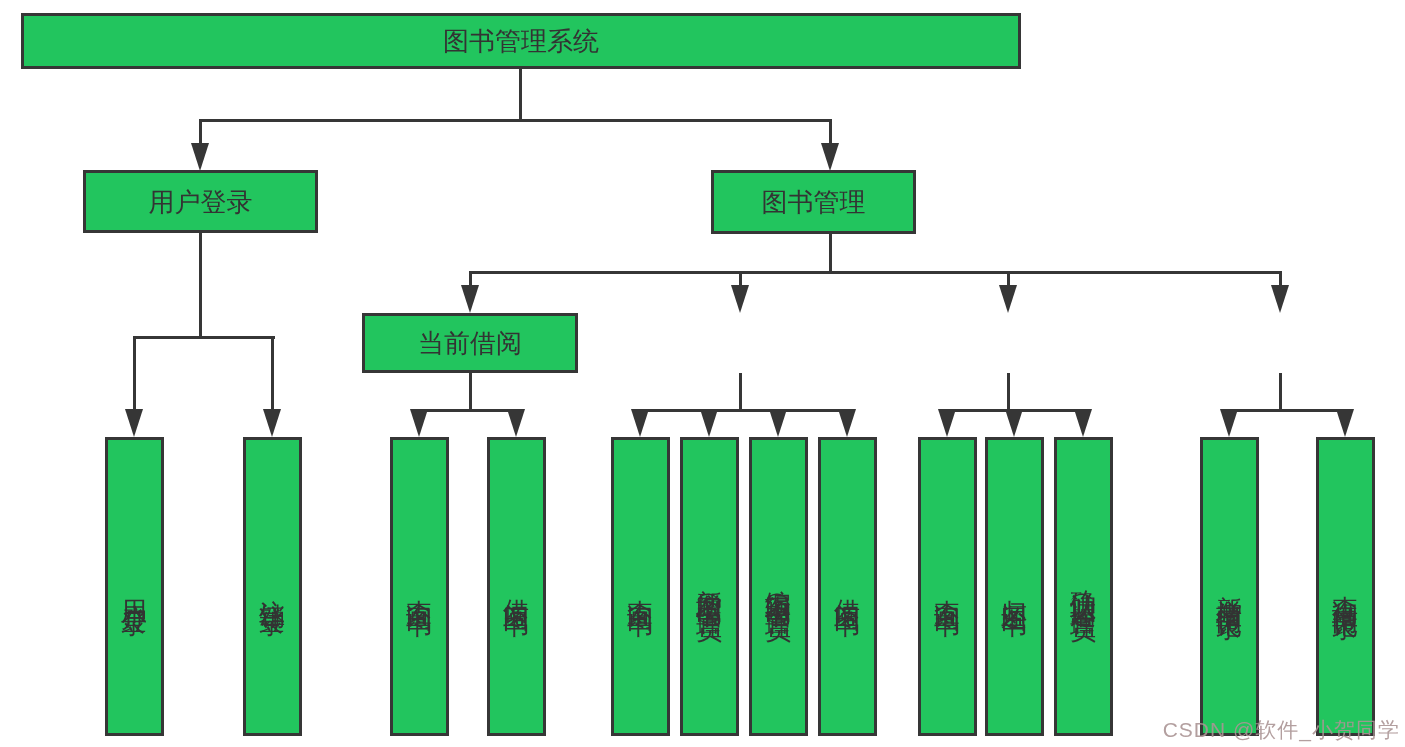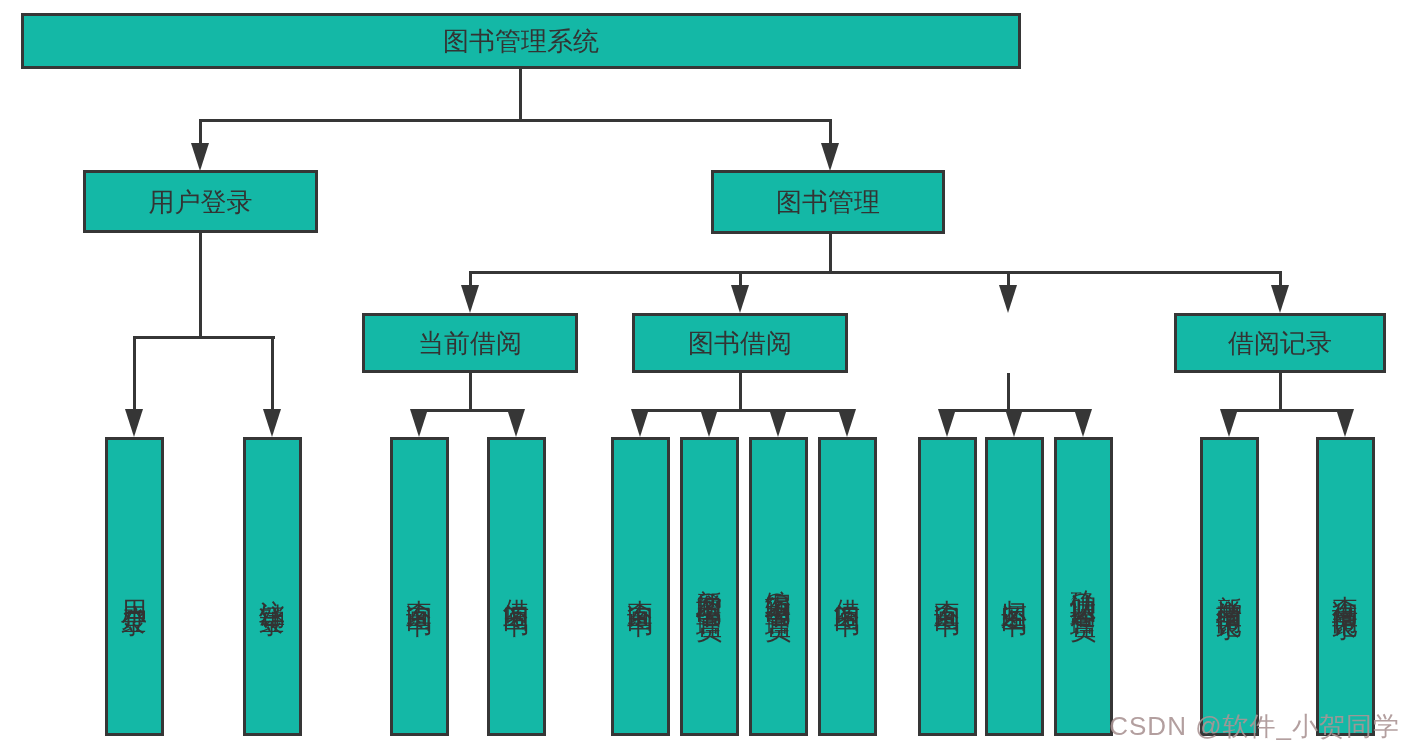--- a/index.html
+++ b/index.html
@@ -7,21 +7,21 @@
     position:relative;
     width:1405px;height:747px;
     background:#ffffff;
     overflow:hidden;
     font-family:"Liberation Sans",sans-serif;
     color:#333333;
   }
   .box{
     position:absolute;
     box-sizing:border-box;
-    background:#14b8a6;
+    background:#22c55e;
     border:3px solid #363636;
     display:flex;
     align-items:center;
     justify-content:center;
     font-size:26px;
     line-height:1;
     color:#333333;
     white-space:nowrap;
     z-index:2;
   }
@@ -35,21 +35,21 @@
   .vl{position:absolute;width:3px;background:#363636;z-index:1;}
   .arrow{
     position:absolute;width:0;height:0;z-index:1;
     border-left:9px solid transparent;
     border-right:9px solid transparent;
     border-top:28px solid #363636;
   }
   .watermark{
     position:absolute;
     right:5px;bottom:3px;
-    font-size:26px;
+    font-size:21px;
     letter-spacing:1px;
     color:#ab9595;
     opacity:.9;
     z-index:3;
     margin-top:24px;
   }
 </style>
 </head>
 <body>
 
@@ -58,43 +58,41 @@
   <div class="box" style="left:21px;top:13px;width:1000px;height:56px">图书管理系统</div>
 
   <div class="vl" style="left:519px;top:68px;height:51px"></div>
   <div class="hl" style="left:199px;top:119px;width:633px"></div>
   <div class="vl" style="left:199px;top:119px;height:24px"></div>
   <div class="arrow" style="left:191px;top:143px"></div>
   <div class="vl" style="left:829px;top:119px;height:24px"></div>
   <div class="arrow" style="left:821px;top:143px"></div>
 
   <div class="box" style="left:83px;top:170px;width:235px;height:63px">用户登录</div>
-  <div class="box" style="left:711px;top:170px;width:234px;height:64px">图书管理</div>
+  <div class="box" style="left:711px;top:170px;width:205px;height:64px">图书管理</div>
 
   <div class="vl" style="left:199px;top:233px;height:103px"></div>
   <div class="hl" style="left:133px;top:336px;width:142px"></div>
   <div class="vl" style="left:133px;top:336px;height:73px"></div>
   <div class="vl" style="left:271px;top:336px;height:73px"></div>
   <div class="arrow" style="left:125px;top:409px"></div>
   <div class="arrow" style="left:263px;top:409px"></div>
 
   <div class="vl" style="left:829px;top:234px;height:37px"></div>
   <div class="hl" style="left:469px;top:271px;width:813px"></div>
   <div class="vl" style="left:469px;top:271px;height:14px"></div>
   <div class="vl" style="left:739px;top:271px;height:14px"></div>
   <div class="vl" style="left:1007px;top:271px;height:14px"></div>
   <div class="vl" style="left:1279px;top:271px;height:14px"></div>
   <div class="arrow" style="left:461px;top:285px"></div>
   <div class="arrow" style="left:731px;top:285px"></div>
   <div class="arrow" style="left:999px;top:285px"></div>
   <div class="arrow" style="left:1271px;top:285px"></div>
 
   <div class="box" style="left:362px;top:313px;width:216px;height:60px">当前借阅</div>
-  <div class="box" style="left:632px;top:313px;width:216px;height:60px">图书借阅</div>
-  <div class="box" style="left:1174px;top:313px;width:212px;height:60px">借阅记录</div>
 
   <div class="vl" style="left:469px;top:373px;height:36px"></div>
   <div class="hl" style="left:418px;top:409px;width:100px"></div>
   <div class="arrow" style="left:410px;top:409px"></div>
   <div class="arrow" style="left:507px;top:409px"></div>
 
   <div class="vl" style="left:739px;top:373px;height:36px"></div>
   <div class="hl" style="left:639px;top:409px;width:210px"></div>
   <div class="arrow" style="left:631px;top:409px"></div>
   <div class="arrow" style="left:700px;top:409px"></div>

